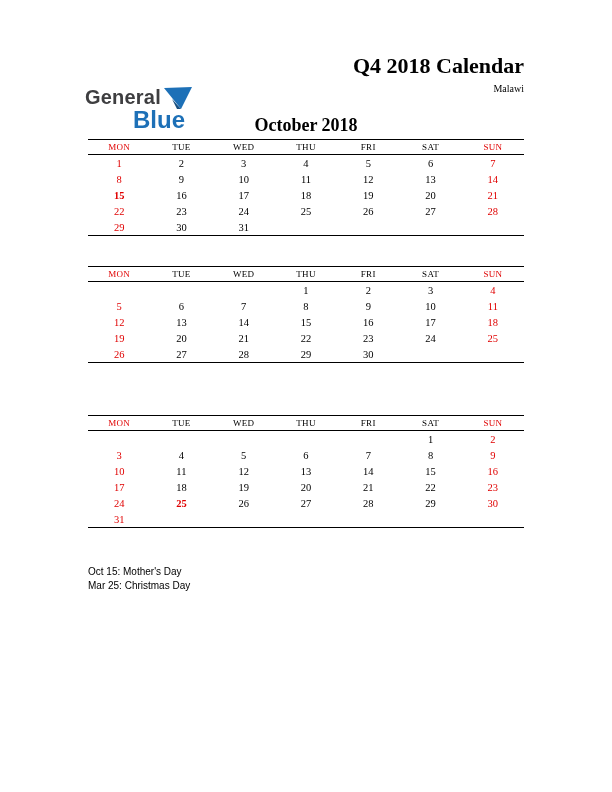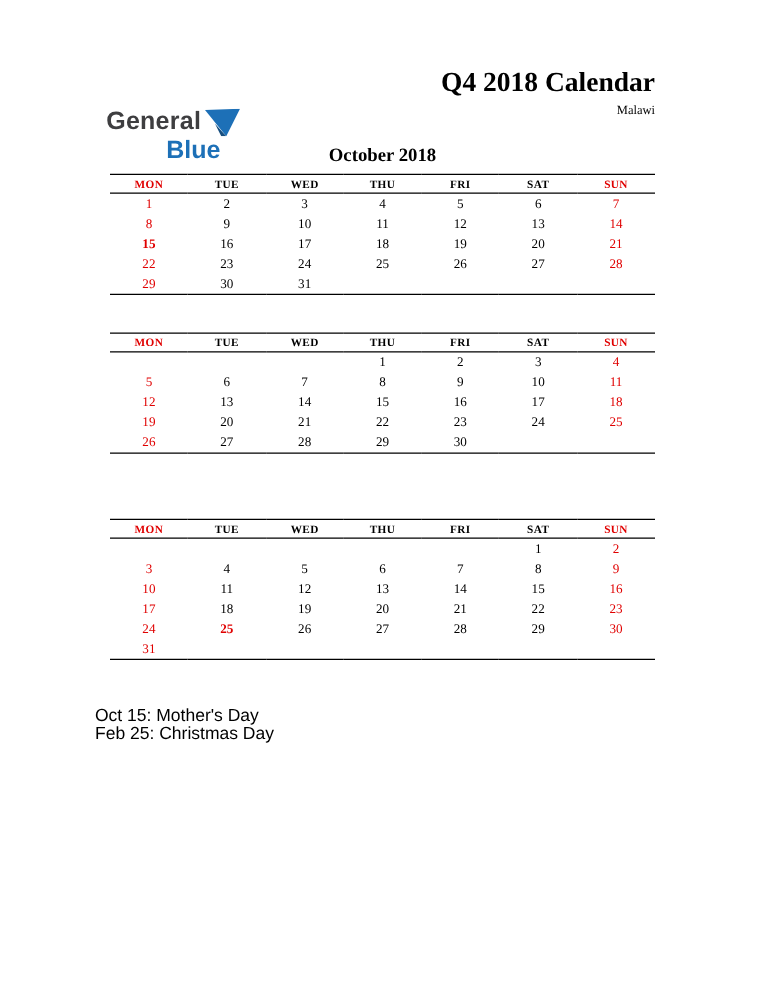--- a/index.html
+++ b/index.html
@@ -15,58 +15,58 @@
     background:#ffffff;
     font-family:"Liberation Serif", serif;
     color:var(--black);
     overflow:hidden;
   }
   
   .logo{position:absolute;left:85px;top:72px;font-family:Liberation Sans, sans-serif;margin-top:15px;}
   .logo-top{display:flex;align-items:flex-start;}
   .logo-general{font-size:20px;font-weight:600;color:var(--logo-gray);letter-spacing:0.2px;line-height:20px;}
   .logo-flag{margin-left:3px;margin-top:0;}
-  .logo-blue-word{font-size:20px;font-weight:700;color:var(--logo-blue);line-height:20px;margin-left:48px;margin-top:1px;}
+  .logo-blue-word{font-size:24px;font-weight:700;color:var(--logo-blue);line-height:20px;margin-left:48px;margin-top:1px;}
   
   .title-block{position:absolute;top:54px;right:88px;text-align:right;}
   .page-title{font-size:22px;font-weight:700;line-height:24px;}
   .page-subtitle{font-size:10px;line-height:20px;margin-top:1px;}
   
   .month{position:absolute;left:88px;width:436px;}
   .m0{top:118px;}
   .m1{top:266px;}
   .m2{top:415px;}
-  .month-title{text-align:center;font-size:15px;font-weight:700;margin:0 0 6px 0;line-height:15px;}
+  .month-title{text-align:center;font-size:18px;font-weight:700;margin:0 0 6px 0;line-height:15px;}
   table.cal{
     width:100%;
     border-collapse:collapse;
     table-layout:fixed;
     border-top:1.5px solid #000;
     border-bottom:1.5px solid #000;
   }
   table.cal thead tr{border-bottom:1.5px solid #000;}
   table.cal th{
     font-size:9px;
-    font-weight:700;
+    font-weight:400;
     letter-spacing:0.3px;
     padding:0;
     height:14px;
     vertical-align:middle;
   }
   table.cal td{
     font-size:10.5px;
     text-align:center;
     padding:0;
     height:16px;
     vertical-align:middle;
   }
   .red{color:var(--red);}
   .bold{font-weight:700;}
   
-  .footnotes{position:absolute;left:76px;top:565px;font-family:"Liberation Sans", sans-serif;font-size:14px;line-height:14px;color:#000;}
+  .footnotes{position:absolute;left:88px;top:565px;font-family:"Liberation Sans", sans-serif;font-size:10px;line-height:14px;color:#000;}
 </style>
 </head>
 <body>
 
 <div class="page">
 
   <div class="logo">
     <div class="logo-top">
       <span class="logo-general">General</span>
       <svg class="logo-flag" width="28" height="22" viewBox="0 0 28 22">
@@ -276,16 +276,16 @@
             <td></td>
             <td></td>
             <td></td>
           </tr>
         </tbody>
     </table>
   </div>
 
   <div class="footnotes">
     <div>Oct 15: Mother's Day</div>
-    <div>Feb 25: Christmas Day</div>
+    <div>Mar 25: Christmas Day</div>
   </div>
 
 </div>
 
 </body></html>

